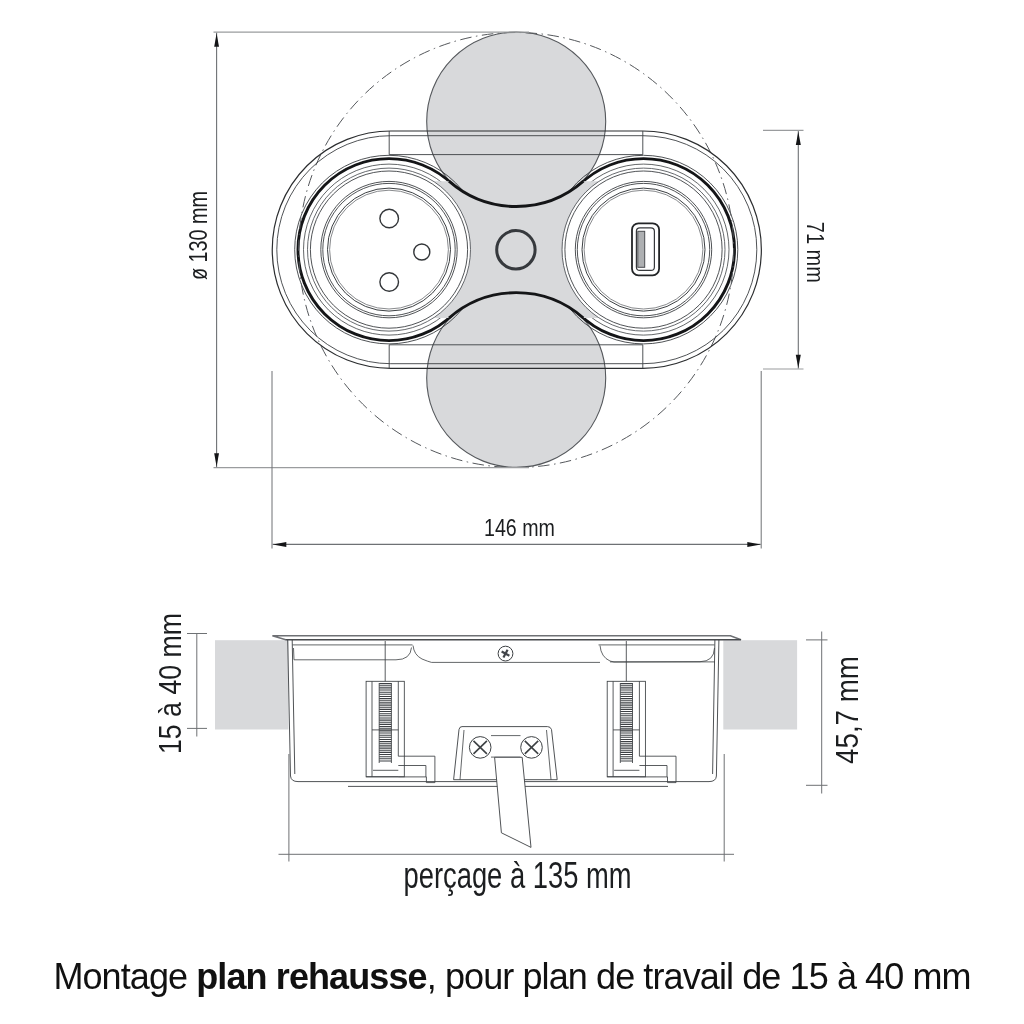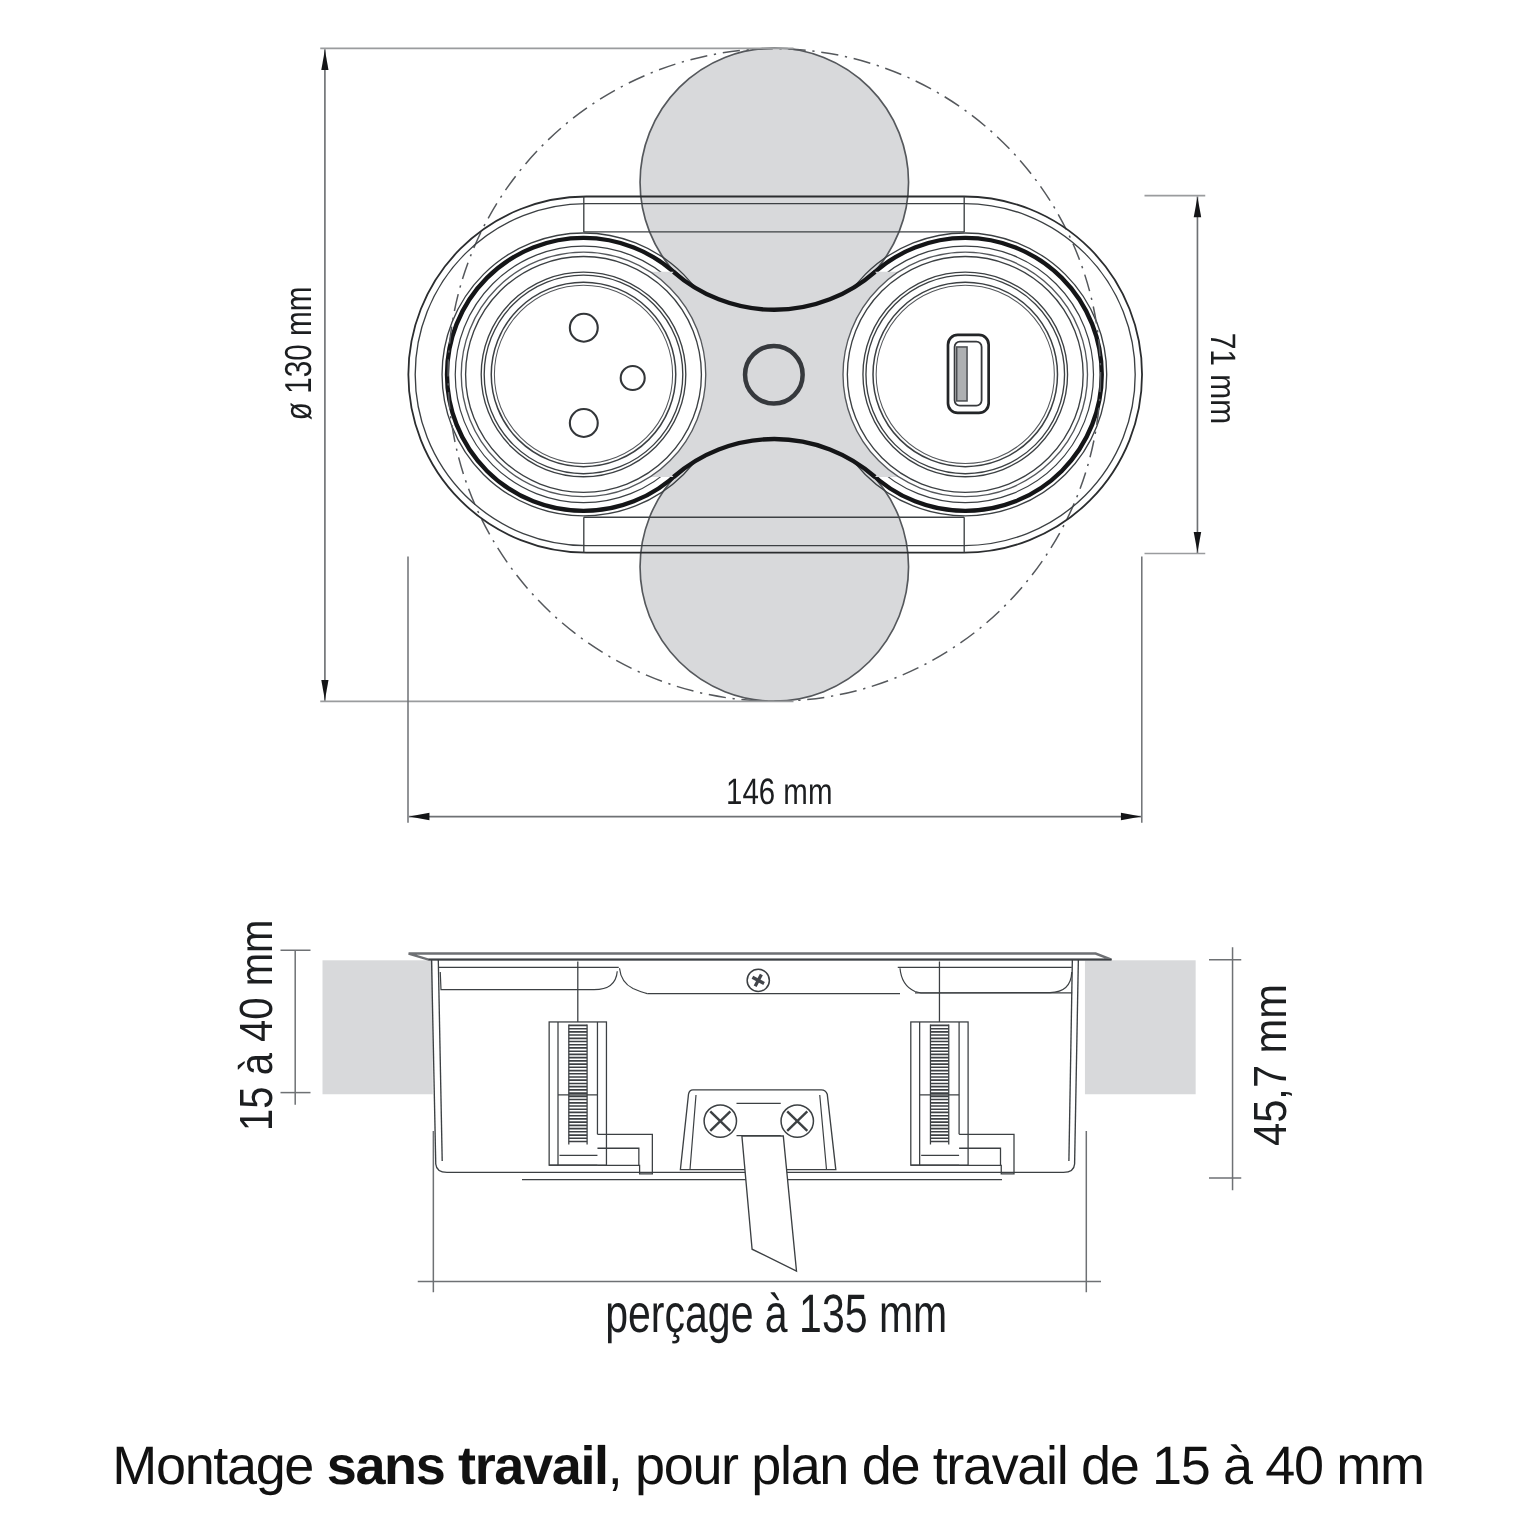--- a/index.html
+++ b/index.html
@@ -215,13 +215,13 @@
 <text x="0" y="0" transform="translate(857.5 710) rotate(-90)" text-anchor="middle" font-size="31" textLength="108" lengthAdjust="spacingAndGlyphs" fill="#1c1e20">45,7 mm</text>
 
 <line x1="288.9" y1="754" x2="288.9" y2="861.5" stroke="#6e7174" stroke-width="1.0"></line>
 <line x1="724.2" y1="754" x2="724.2" y2="861.5" stroke="#6e7174" stroke-width="1.0"></line>
 
 <line x1="278.5" y1="854.3" x2="734" y2="854.3" stroke="#6e7174" stroke-width="1.0"></line>
 
 <text x="517.5" y="888.0" text-anchor="middle" font-size="36" textLength="228" lengthAdjust="spacingAndGlyphs" fill="#1c1e20">perçage à 135 mm</text>
 </svg>
 
-<div class="caption">Montage <b>sans travail</b>, pour plan de travail de 15 à 40 mm</div>
+<div class="caption">Montage <b>plan rehausse</b>, pour plan de travail de 15 à 40 mm</div>
 
 </body></html>

